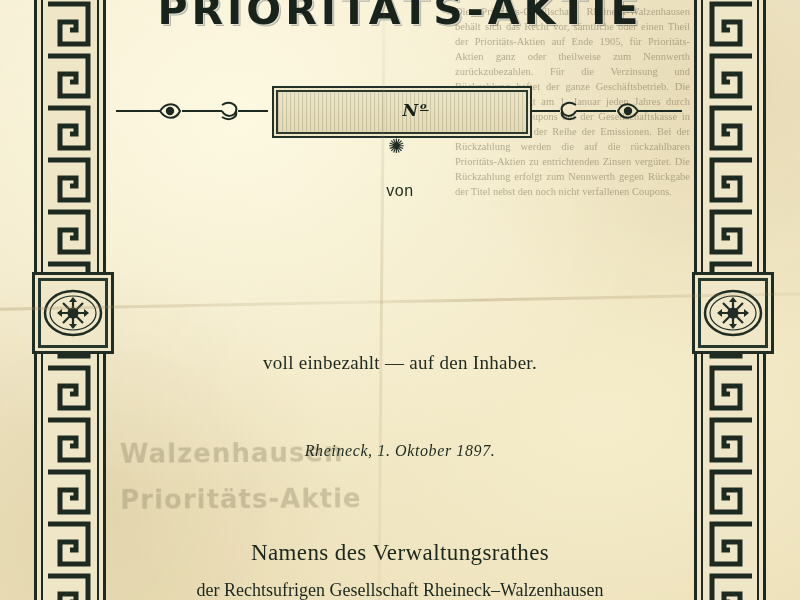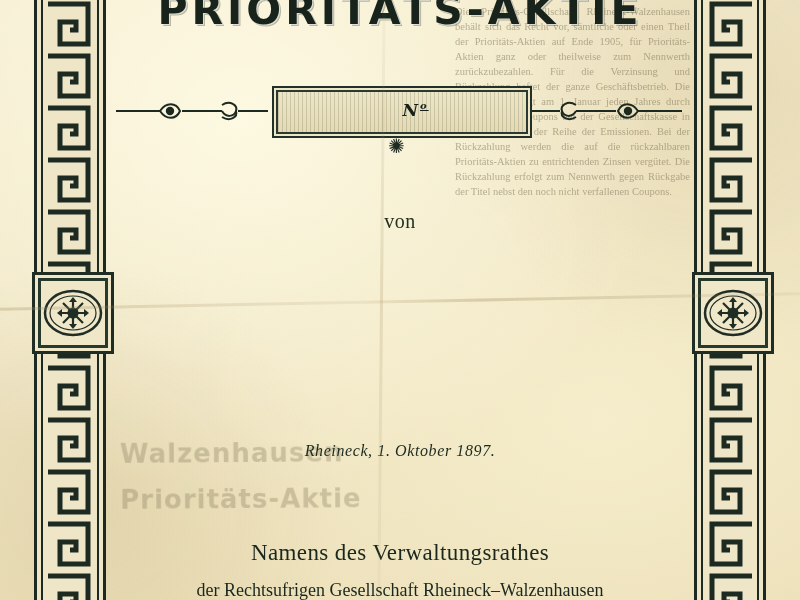--- a/index.html
+++ b/index.html
@@ -207,25 +207,25 @@
     position: absolute;
     left: 278px;
     top: 50px;
     font-size: 20px;
     color: #1d2a22;
     line-height: 1;
   }
 
   .von {
     position: absolute;
-    top: 210px;
-    left: 0;
-    width: 580px;
-    font-family: Liberation Serif, serif;
-    font-size: 20px;
+    top: 182px;
+    left: 0;
+    width: 580px;
+    font-family: Liberation Sans, sans-serif;
+    font-size: 16px;
     color: #22301f;
     letter-spacing: .5px;
   }
 
   .amount {
     position: absolute;
     top: 238px;
     left: 0;
     width: 580px;
     font-family: "DejaVu Sans", sans-serif;
@@ -400,20 +400,21 @@
           <span class="nolabel"><span>N</span><sup>o</sup></span>
         </div>
       </div>
 
       <div class="star">✺</div>
     </div>
 
     <div class="von">von</div>
 
 
+    <div class="paidup">voll einbezahlt — auf den Inhaber.</div>
 
     <div class="place-date">Rheineck, 1. Oktober 1897.</div>
 
     <div class="board-line">Namens des Verwaltungsrathes</div>
     <div class="board-sub">der Rechtsufrigen Gesellschaft Rheineck–Walzenhausen</div>
   </div>
 
   <div class="crease"></div>
   <div class="crease2"></div>
 </div>

